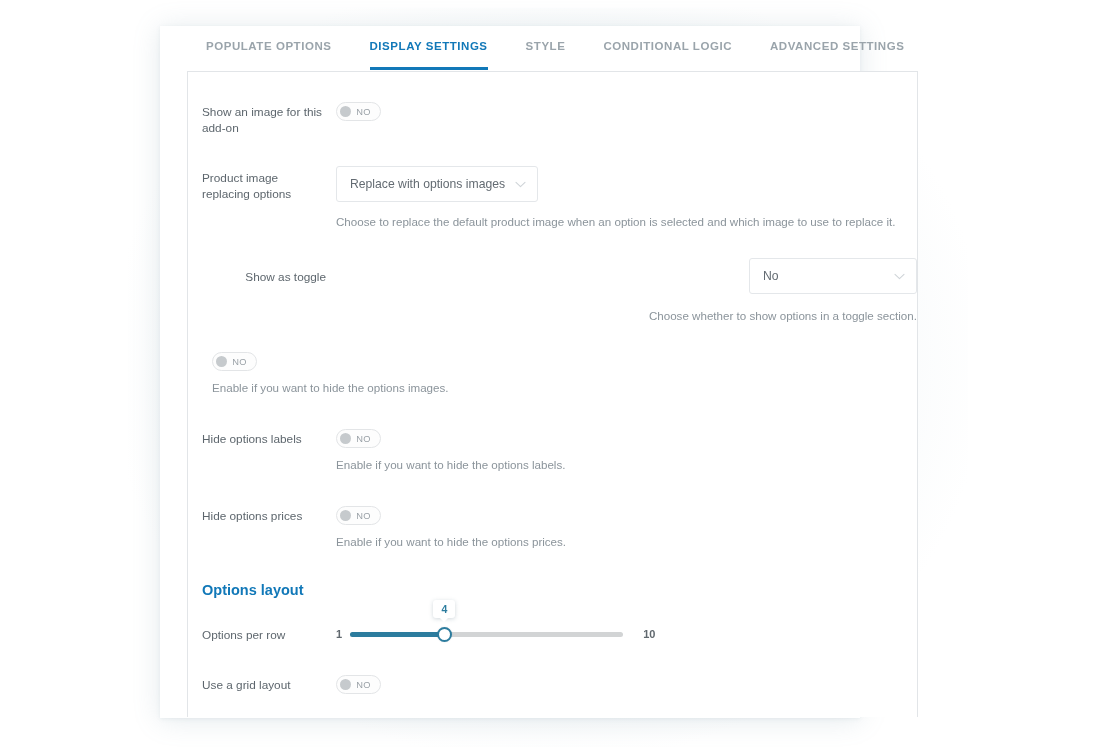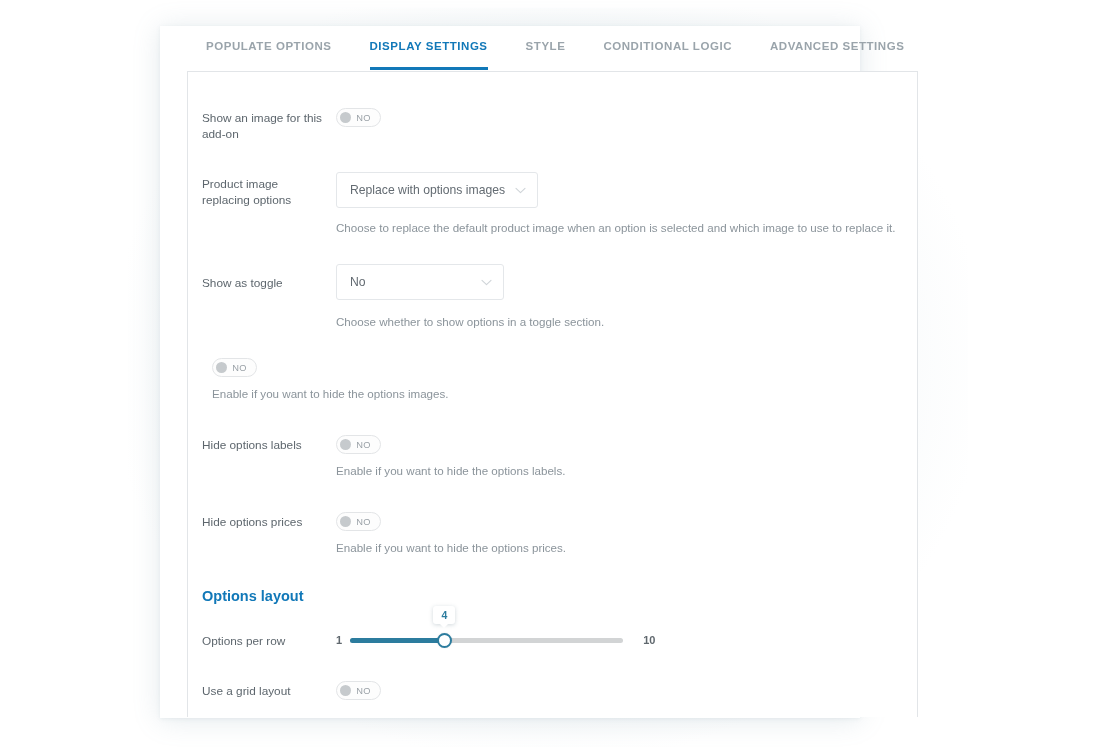--- a/index.html
+++ b/index.html
@@ -290,21 +290,21 @@
       <button class="tab">POPULATE OPTIONS</button>
       <button class="tab active">DISPLAY SETTINGS</button>
       <button class="tab">STYLE</button>
       <button class="tab">CONDITIONAL LOGIC</button>
       <button class="tab">ADVANCED SETTINGS</button>
     </div>
 
     <div class="panel">
       <div class="panel-inner">
 
-        <div class="row" style="margin-top:14px;">
+        <div class="row" style="margin-top:8px;">
           <div class="row-label">Show an image for this add-on</div>
           <div class="row-control">
             <div class="toggle">
               <span class="toggle-knob"></span>
               <span class="toggle-text">NO</span>
             </div>
           </div>
         </div>
 
         <div class="row" style="margin-top:30px;">
@@ -315,21 +315,21 @@
               <span class="chev">
                 <svg width="11" height="7" viewBox="0 0 11 7">
                     <path d="M1 1.4L5.5 5.6L10 1.4" fill="none" stroke="#cfd4d8" stroke-width="1.1" stroke-linecap="round" stroke-linejoin="round"></path>
                   </svg>
               </span>
             </div>
             <div class="help" style="margin-top:12px;">Choose to replace the default product image when an option is selected and which image to use to replace it.</div>
           </div>
         </div>
 
-        <div class="row" style="margin-top:28px;">
+        <div class="row" style="margin-top:28px;text-align:right;">
           <div class="row-label" style="padding-top:11px;">Show as toggle</div>
           <div class="row-control">
             <div class="select wide">
               <span>No</span>
               <span class="chev">
                 <svg width="11" height="7" viewBox="0 0 11 7">
                     <path d="M1 1.4L5.5 5.6L10 1.4" fill="none" stroke="#cfd4d8" stroke-width="1.1" stroke-linecap="round" stroke-linejoin="round"></path>
                   </svg>
               </span>
             </div>

